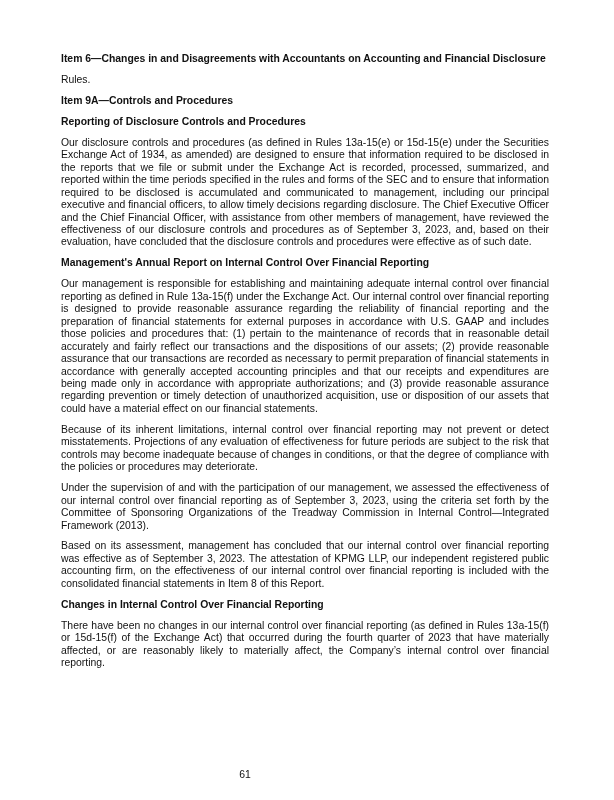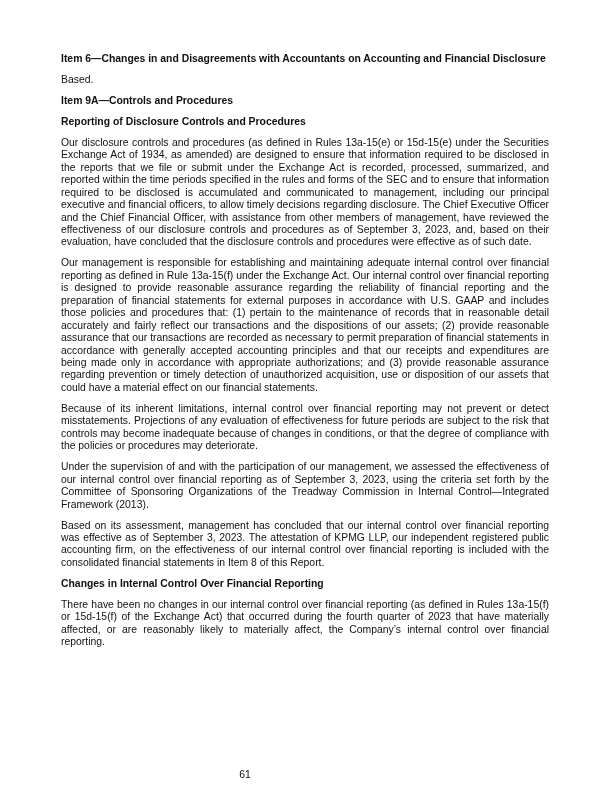--- a/index.html
+++ b/index.html
@@ -14,24 +14,25 @@
     .pagenum {
       position: absolute; left: 0; width: 490px; top: 769px; text-align: center;
       font-family: "Liberation Sans", sans-serif; font-size: 10.4px; color: #111111;
     }
   </style>
 </head>
 <body>
 
 <div class="page">
   <div class="h">Item 6—Changes in and Disagreements with Accountants on Accounting and Financial Disclosure</div>
-  <div class="p">Based.</div>
+  <div class="p">Rules.</div>
   <div class="h">Item 9A—Controls and Procedures</div>
   <div class="h">Reporting of Disclosure Controls and Procedures</div>
   <div class="p">Our disclosure controls and procedures (as defined in Rules 13a-15(e) or 15d-15(e) under the Securities Exchange Act of 1934, as amended) are designed to ensure that information required to be disclosed in the reports that we file or submit under the Exchange Act is recorded, processed, summarized, and reported within the time periods specified in the rules and forms of the SEC and to ensure that information required to be disclosed is accumulated and communicated to management, including our principal executive and financial officers, to allow timely decisions regarding disclosure. The Chief Executive Officer and the Chief Financial Officer, with assistance from other members of management, have reviewed the effectiveness of our disclosure controls and procedures as of September 3, 2023, and, based on their evaluation, have concluded that the disclosure controls and procedures were effective as of such date.</div>
+  <div class="h">Management's Annual Report on Internal Control Over Financial Reporting</div>
   <div class="p">Our management is responsible for establishing and maintaining adequate internal control over financial reporting as defined in Rule 13a-15(f) under the Exchange Act. Our internal control over financial reporting is designed to provide reasonable assurance regarding the reliability of financial reporting and the preparation of financial statements for external purposes in accordance with U.S. GAAP and includes those policies and procedures that: (1) pertain to the maintenance of records that in reasonable detail accurately and fairly reflect our transactions and the dispositions of our assets; (2) provide reasonable assurance that our transactions are recorded as necessary to permit preparation of financial statements in accordance with generally accepted accounting principles and that our receipts and expenditures are being made only in accordance with appropriate authorizations; and (3) provide reasonable assurance regarding prevention or timely detection of unauthorized acquisition, use or disposition of our assets that could have a material effect on our financial statements.</div>
   <div class="p">Because of its inherent limitations, internal control over financial reporting may not prevent or detect misstatements. Projections of any evaluation of effectiveness for future periods are subject to the risk that controls may become inadequate because of changes in conditions, or that the degree of compliance with the policies or procedures may deteriorate.</div>
   <div class="p">Under the supervision of and with the participation of our management, we assessed the effectiveness of our internal control over financial reporting as of September 3, 2023, using the criteria set forth by the Committee of Sponsoring Organizations of the Treadway Commission in Internal Control—Integrated Framework (2013).</div>
   <div class="p">Based on its assessment, management has concluded that our internal control over financial reporting was effective as of September 3, 2023. The attestation of KPMG LLP, our independent registered public accounting firm, on the effectiveness of our internal control over financial reporting is included with the consolidated financial statements in Item 8 of this Report.</div>
   <div class="h">Changes in Internal Control Over Financial Reporting</div>
   <div class="p">There have been no changes in our internal control over financial reporting (as defined in Rules 13a-15(f) or 15d-15(f) of the Exchange Act) that occurred during the fourth quarter of 2023 that have materially affected, or are reasonably likely to materially affect, the Company’s internal control over financial reporting.</div>
 </div>
 
 <div class="pagenum">61</div>
 

